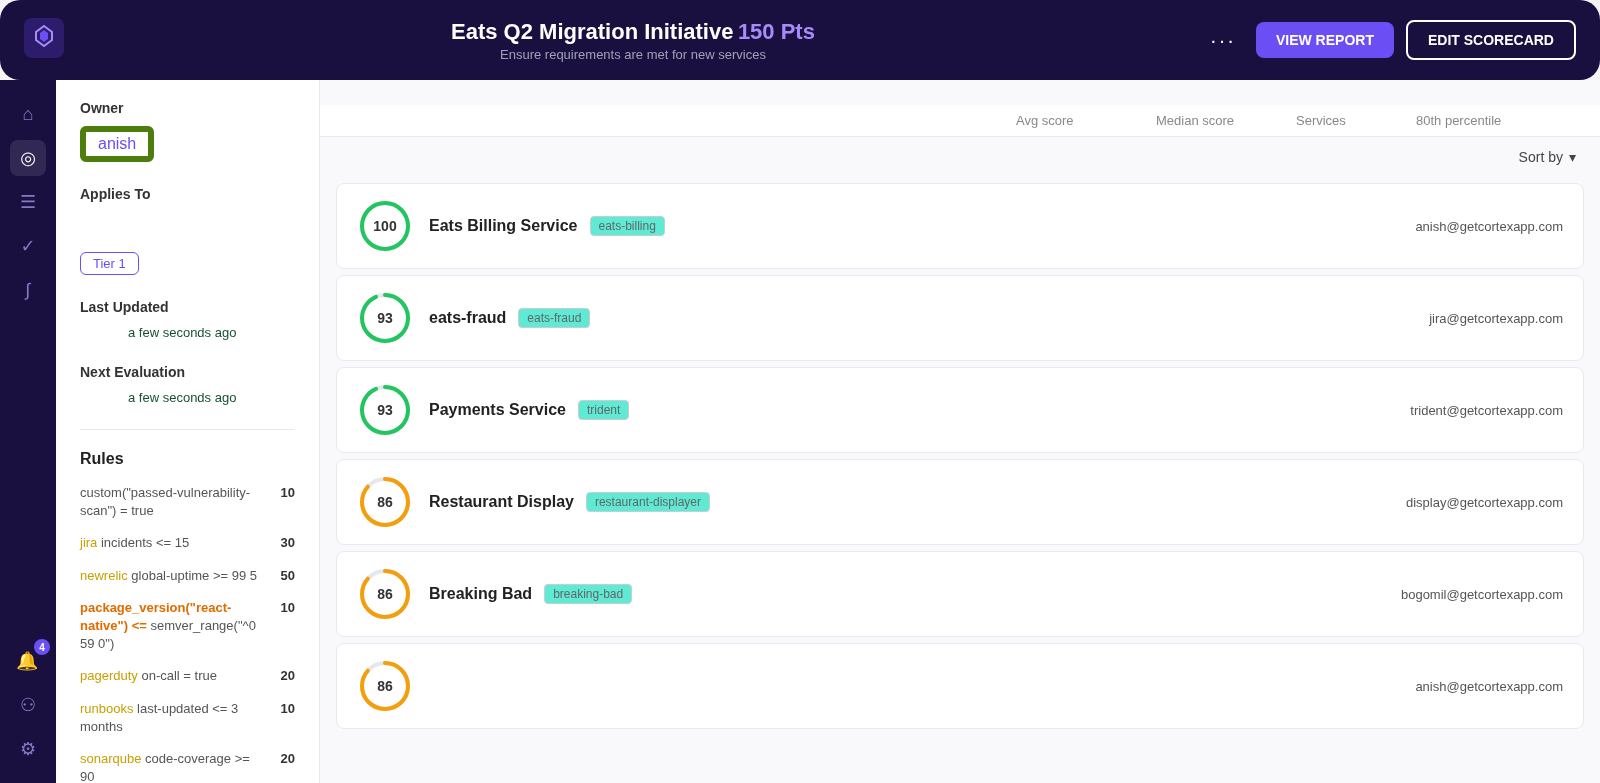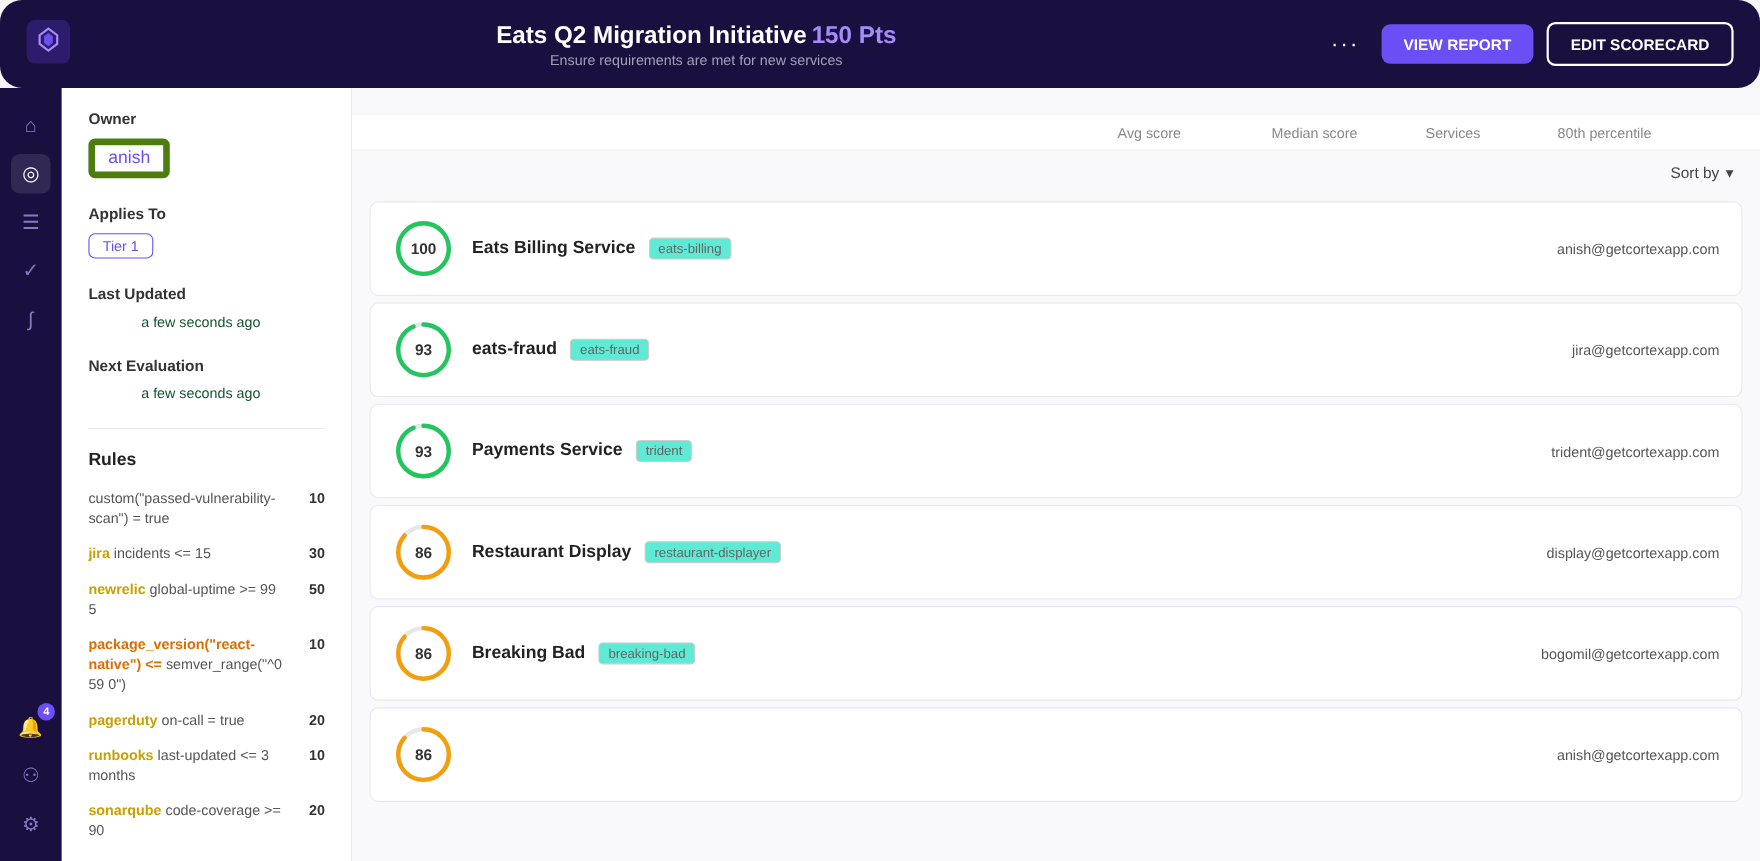--- a/index.html
+++ b/index.html
@@ -79,30 +79,30 @@
       border-right: 1px solid #e8e8f0;
       overflow-y: auto;
       flex-shrink: 0;
     }
     .panel-section { margin-bottom: 24px; }
     .panel-label { font-size: 14px; font-weight: 600; color: #333; margin-bottom: 10px; }
     .tag {
       display: inline-block; border: 6px solid #4d7c0f; color: #6c4ef5; border-radius: 6px; padding: 3px 12px; font-size: 16px; background: white;
     }
     .tag-tier {
-      display: inline-block; border: 1px solid #6c4ef5; color: #6c4ef5; border-radius: 6px; padding: 3px 12px; font-size: 13px; background: white;
+      display: inline-block; border: 1px solid #6c4ef5; color: #6c4ef5; border-radius: 6px; padding: 3px 12px; font-size: 13px; background: white; margin-top: 40px;
     }
     .meta-value { font-size: 13px; color: #14532d; margin-left: 48px; }
 
     
     .rules-title { font-size: 16px; font-weight: 700; color: #222; margin-bottom: 16px; border-top: 1px solid #e8e8f0; padding-top: 20px; }
     .rule-row { display: flex; align-items: flex-start; justify-content: space-between; margin-bottom: 14px; font-size: 13px; color: #555; line-height: 1.4; }
     .rule-text { flex: 1; }
     .rule-points { font-weight: 700; color: #333; margin-left: 12px; min-width: 24px; text-align: right; }
-    .highlight-yellow { color: #c8a000; font-weight: 700; }
+    .highlight-yellow { color: #c8a000; font-weight: 400; }
     .highlight-orange { color: #e06c00; font-weight: 600; }
 
     
     .right-panel {
       flex: 1;
       overflow-y: auto;
       background: #f9f9fc;
       padding: 0;
     }
 

